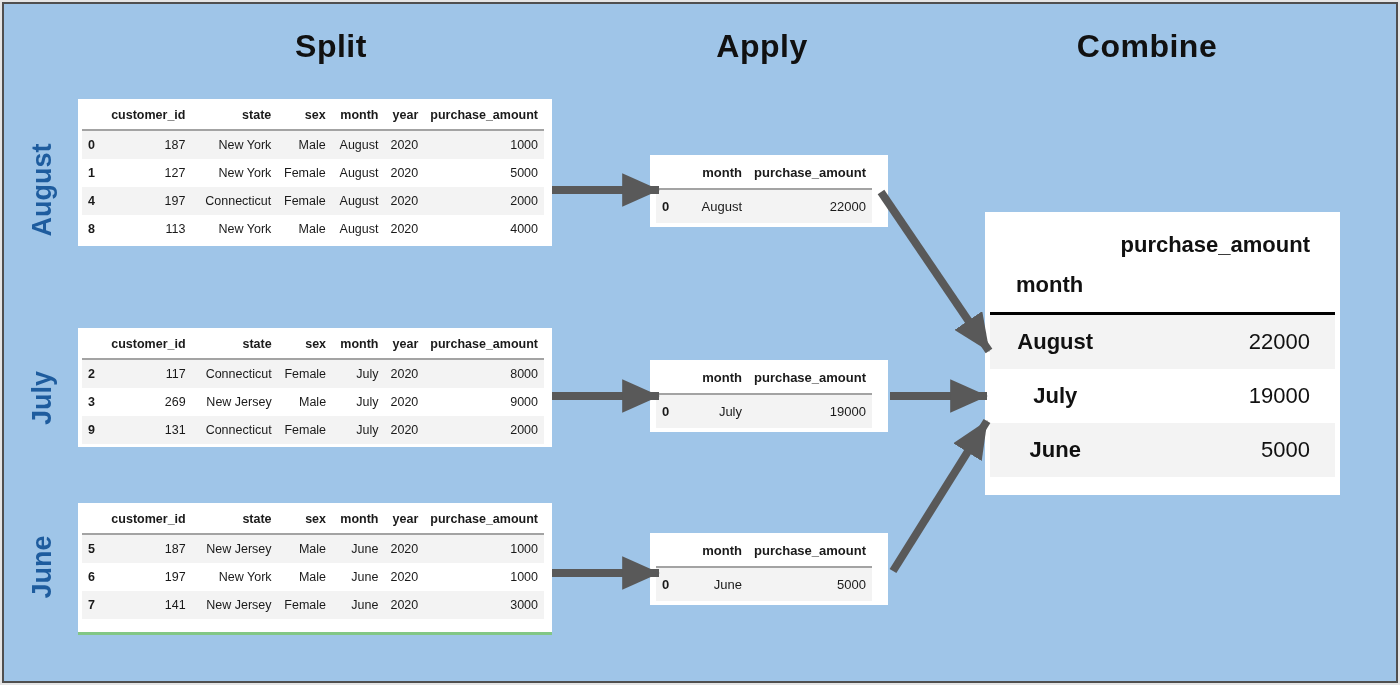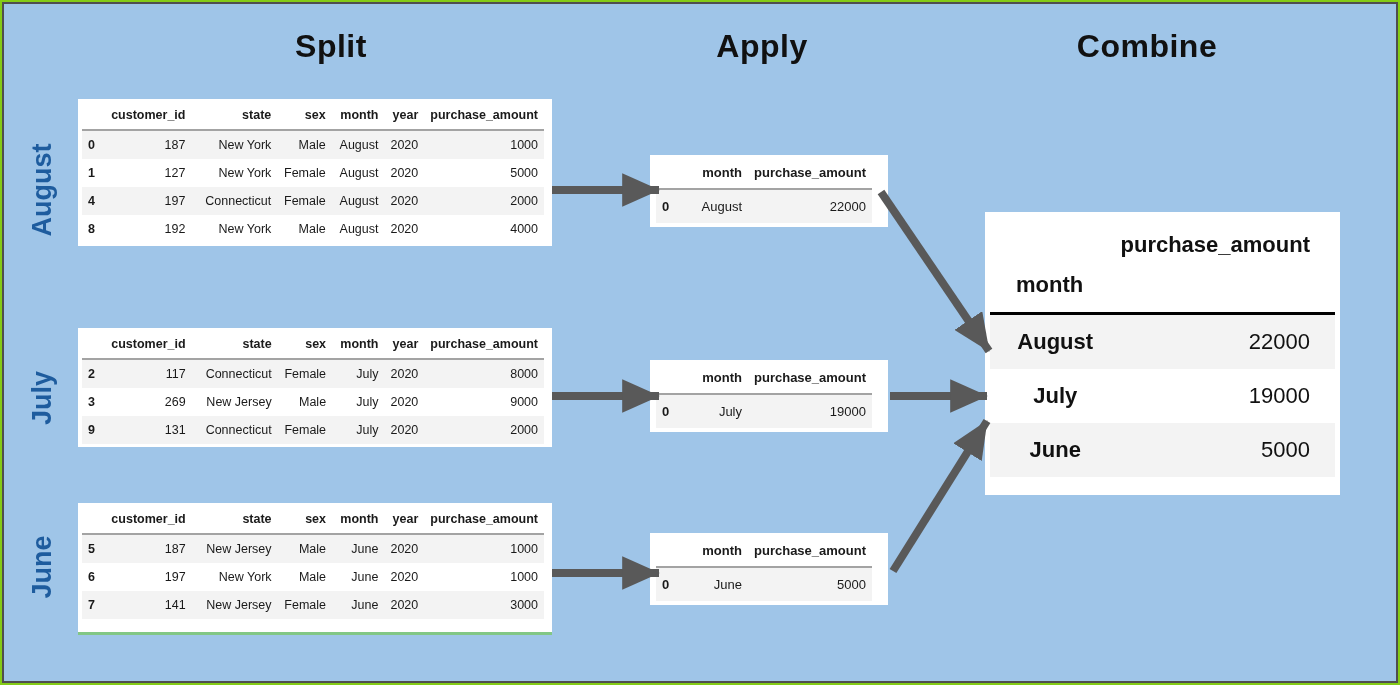--- a/index.html
+++ b/index.html
@@ -1,16 +1,16 @@
 <!DOCTYPE html>
 <html><head>
 <meta charset="utf-8">
 <style>
   html,body{margin:0;padding:0;background:#ffffff;font-family:"Liberation Sans",sans-serif;}
-  .canvas{position:relative;width:1400px;height:685px;background:#84cc16;overflow:hidden;}
+  .canvas{position:relative;width:1400px;height:685px;background:#e5e5e5;overflow:hidden;}
   .board{position:absolute;inset:2px;background:#9fc5e8;border:2px solid #4f4f4f;box-sizing:border-box;}
 
   .section-title{position:absolute;z-index:3;width:220px;text-align:center;
     font-size:32px;font-weight:700;color:#111;letter-spacing:.5px;}
   #title-split{left:221px;top:28px;}
   #title-apply{left:652px;top:28px;}
   #title-combine{left:1037px;top:28px;}
 
   .group-label{position:absolute;z-index:3;width:140px;height:32px;line-height:32px;
     text-align:center;font-size:27px;font-weight:700;color:#1e5c9e;
@@ -132,21 +132,21 @@
             <th>4</th>
             <td>197</td>
             <td>Connecticut</td>
             <td>Female</td>
             <td>August</td>
             <td>2020</td>
             <td>2000</td>
           </tr>
           <tr>
             <th>8</th>
-            <td>192</td>
+            <td>113</td>
             <td>New York</td>
             <td>Male</td>
             <td>August</td>
             <td>2020</td>
             <td>4000</td>
           </tr>
         </tbody>
       </table>
   </div>
   <div class="tbox split-box" id="split-july">

